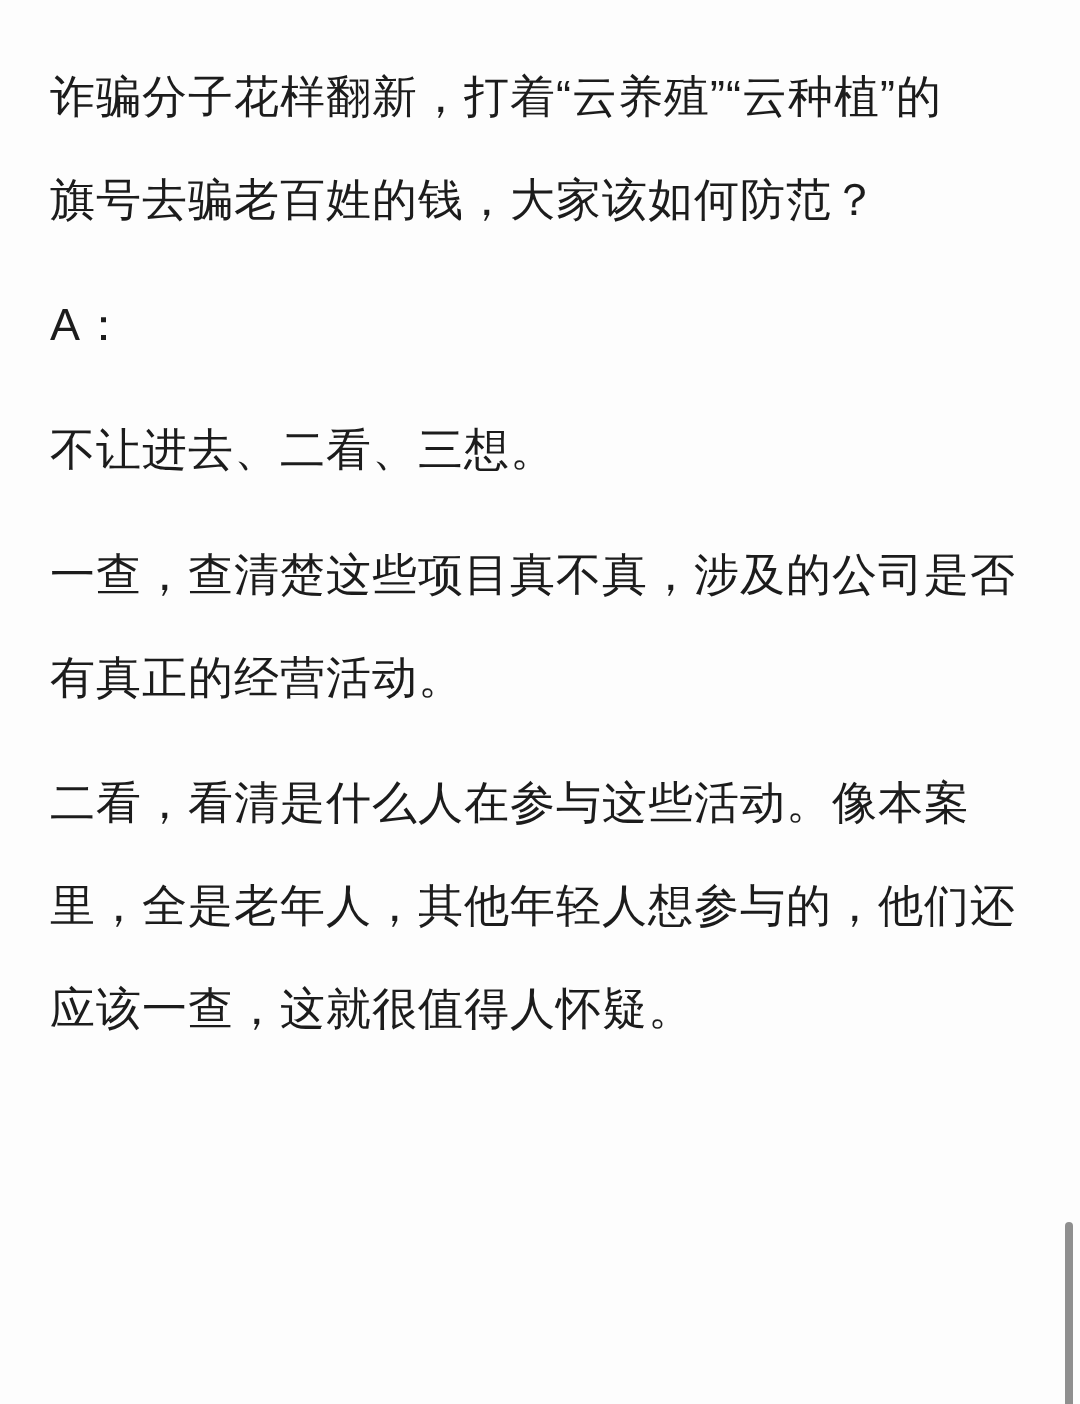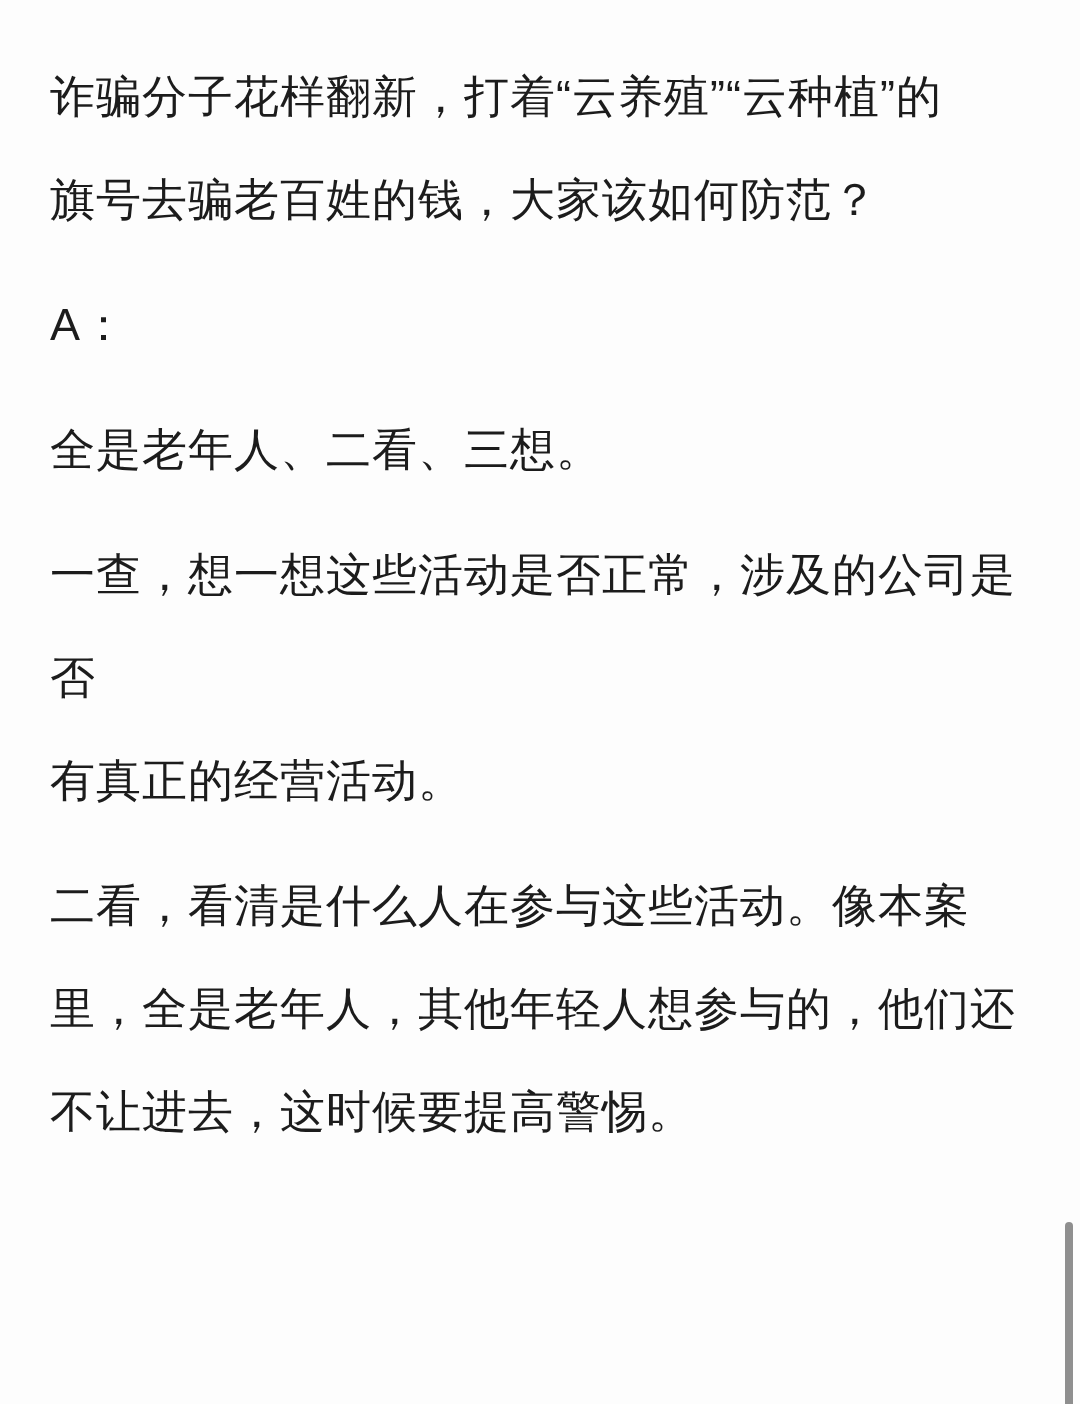--- a/index.html
+++ b/index.html
@@ -46,21 +46,21 @@
   }
 </style>
 </head>
 <body>
 
 <div class="page">
   <div class="article">
     <p>诈骗分子花样翻新，打着“云养殖”“云种植”的
 旗号去骗老百姓的钱，大家该如何防范？</p>
     <p>A：</p>
-    <p>全是老年人、二看、三想。</p>
-    <p>一查，想一想这些活动是否正常，涉及的公司是否
+    <p>不让进去、二看、三想。</p>
+    <p>一查，查清楚这些项目真不真，涉及的公司是否
 有真正的经营活动。</p>
     <p>二看，看清是什么人在参与这些活动。像本案
 里，全是老年人，其他年轻人想参与的，他们还
-不让进去，这时候要提高警惕。</p>
+应该一查，这就很值得人怀疑。</p>
   </div>
   <div class="scrollbar-thumb"></div>
 </div>
 
 </body></html>

